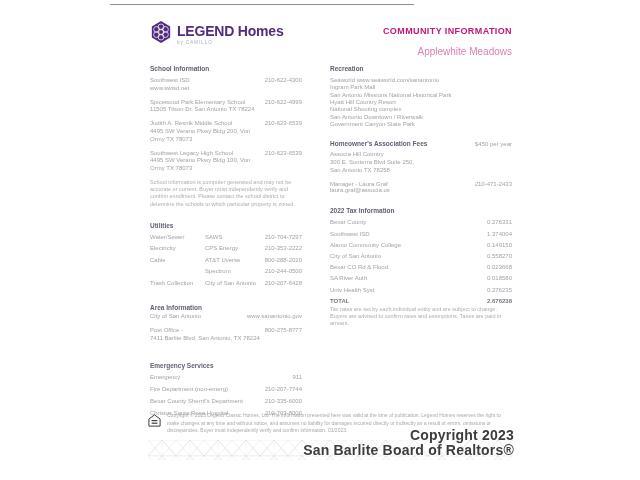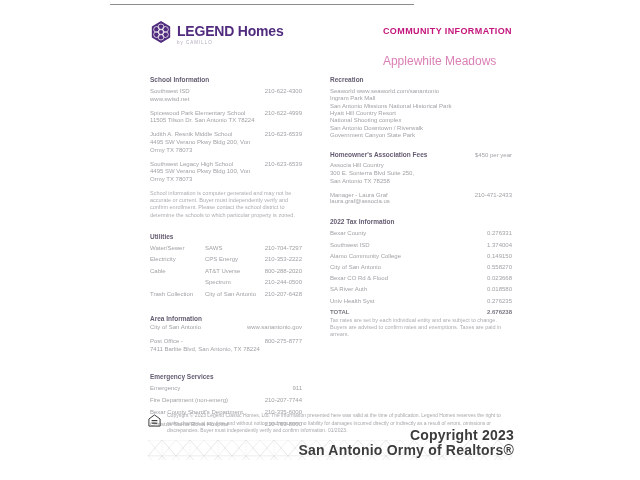--- a/index.html
+++ b/index.html
@@ -7,23 +7,23 @@
   .page{position:relative;width:640px;height:460px;background:#ffffff;overflow:hidden;}
   .top-line{position:absolute;top:4px;left:110px;width:304px;height:1px;background:#8c8c8c;}
   .doc{position:absolute;left:150px;top:20px;width:362px;}
 
   
   .header{display:flex;justify-content:space-between;align-items:flex-start;margin-bottom:8px;}
   .logo{display:flex;align-items:center;}
   .logo-icon{margin-right:5px;}
   .logo-text .brand{font-size:14px;font-weight:bold;color:#512b7e;letter-spacing:-0.2px;}
   .logo-text .subbrand{font-size:4.5px;color:#b0a8bd;letter-spacing:1px;margin-top:1px;}
-  .header-right{text-align:left;padding-top:6px;}
+  .header-right{text-align:right;padding-top:6px;}
   .comm-title{font-size:9px;font-weight:bold;color:#c3157c;letter-spacing:0.4px;}
-  .comm-sub{font-size:12px;color:#da7fb4;margin-top:18px;}
+  .comm-sub{font-size:10px;color:#da7fb4;margin-top:10px;}
 
   
   .columns{display:flex;}
   .col-left{width:152px;margin-right:28px;flex-shrink:0;}
   .col-right{width:182px;flex-shrink:0;}
   .section{margin-bottom:12px;}
   .section-heading{font-size:6.5px;font-weight:bold;color:#655c71;margin-bottom:5px;}
   .body-text, .row, .entry{font-size:6px;color:#a2a1a6;line-height:1.3;}
 
   .entry{display:flex;justify-content:space-between;margin-bottom:6px;}
@@ -335,15 +335,15 @@
           <path d="M14 0 L14 16" stroke="#e3e3e3" stroke-width="0.6" stroke-dasharray="1.5 1.5"></path>
           <path d="M0 0 H28" stroke="#e9e9e9" stroke-width="0.5"></path>
         </pattern>
       </defs>
       <rect width="364" height="32" fill="url(#tri)"></rect>
     </svg>
   </div>
 
   <div class="watermark">
     <div>Copyright 2023</div>
-    <div>San Antonio Ormy of Realtors®</div>
+    <div>San Barlite Board of Realtors®</div>
   </div>
 </div>
 
 </body></html>

